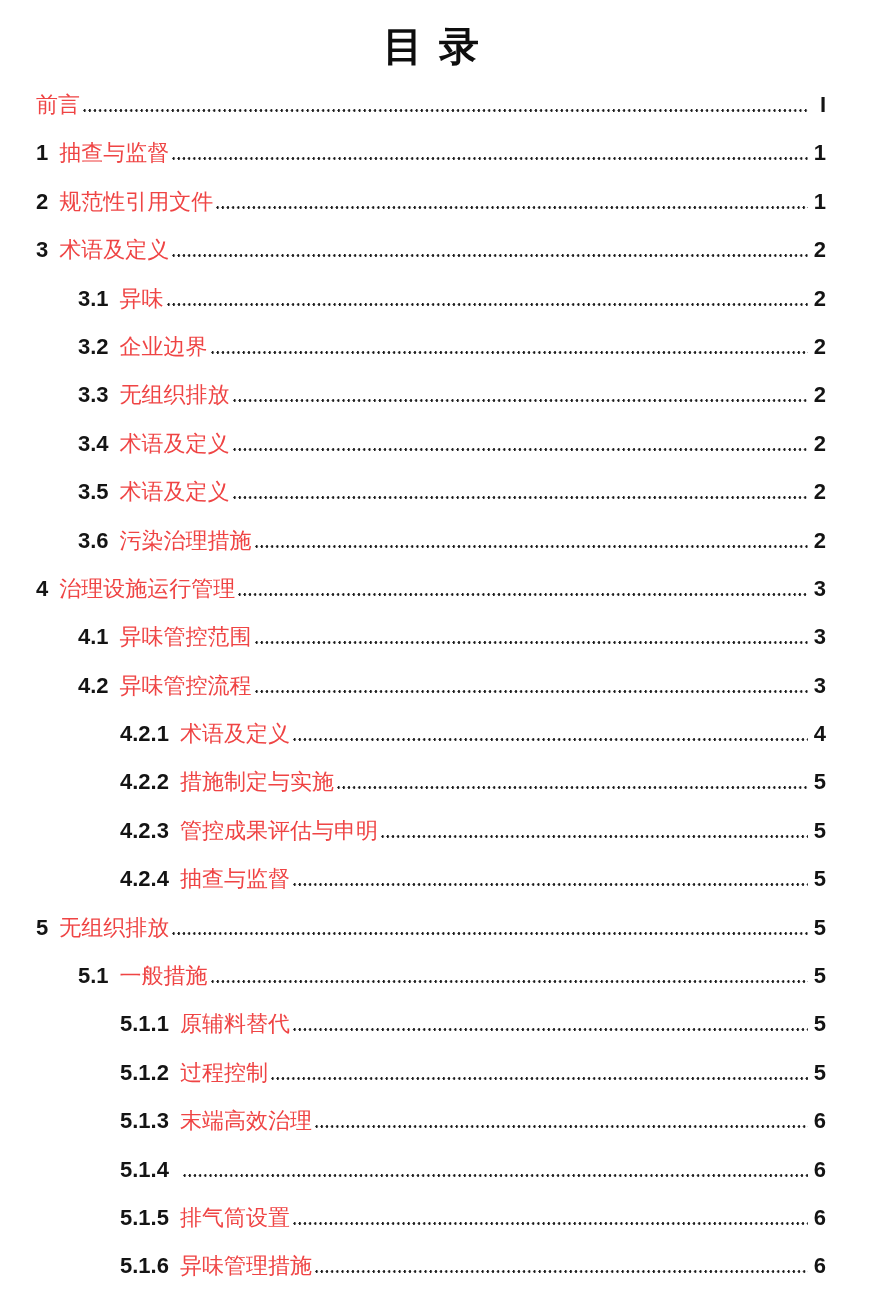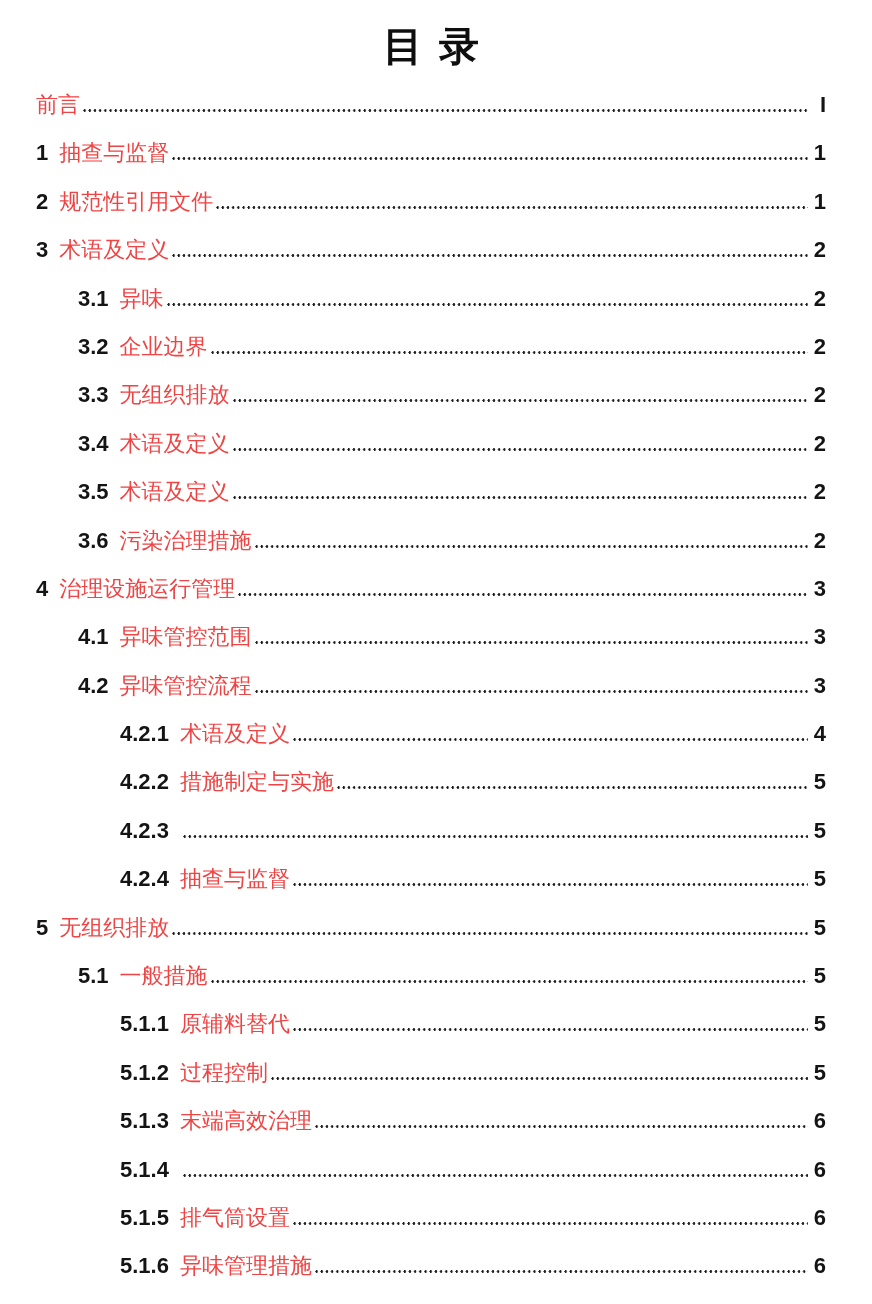--- a/index.html
+++ b/index.html
@@ -180,20 +180,21 @@
 
   <div class="row lvl2">
     <span class="num">4.2.2</span>
     <span class="label">措施制定与实施</span>
     <span class="dots"></span>
     <span class="page-num">5</span>
   </div>
 
   <div class="row lvl2">
     <span class="num">4.2.3</span>
+    <span class="label">管控成果评估与申明</span>
     <span class="dots"></span>
     <span class="page-num">5</span>
   </div>
 
   <div class="row lvl2">
     <span class="num">4.2.4</span>
     <span class="label">抽查与监督</span>
     <span class="dots"></span>
     <span class="page-num">5</span>
   </div>

